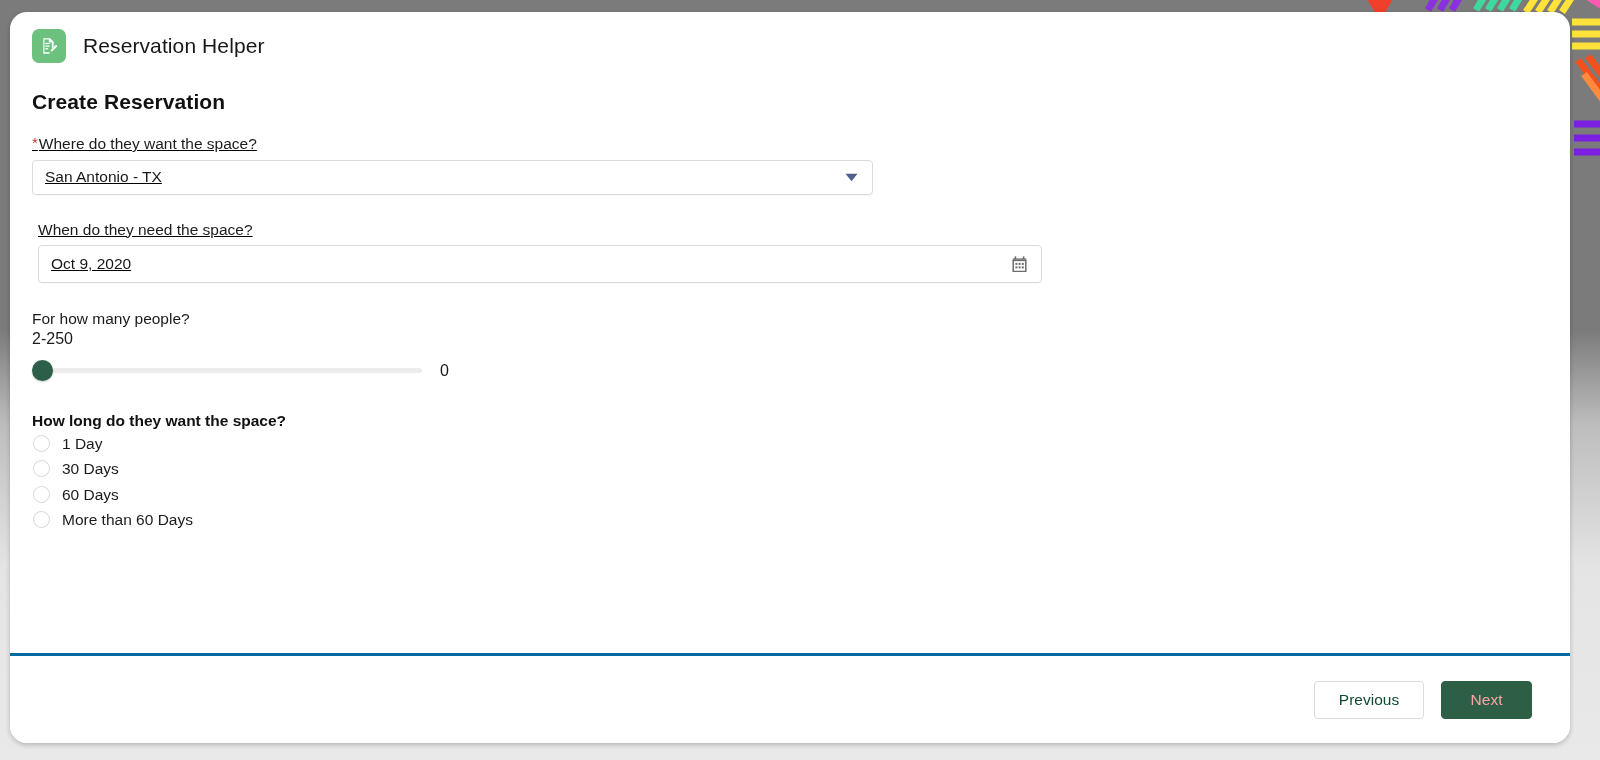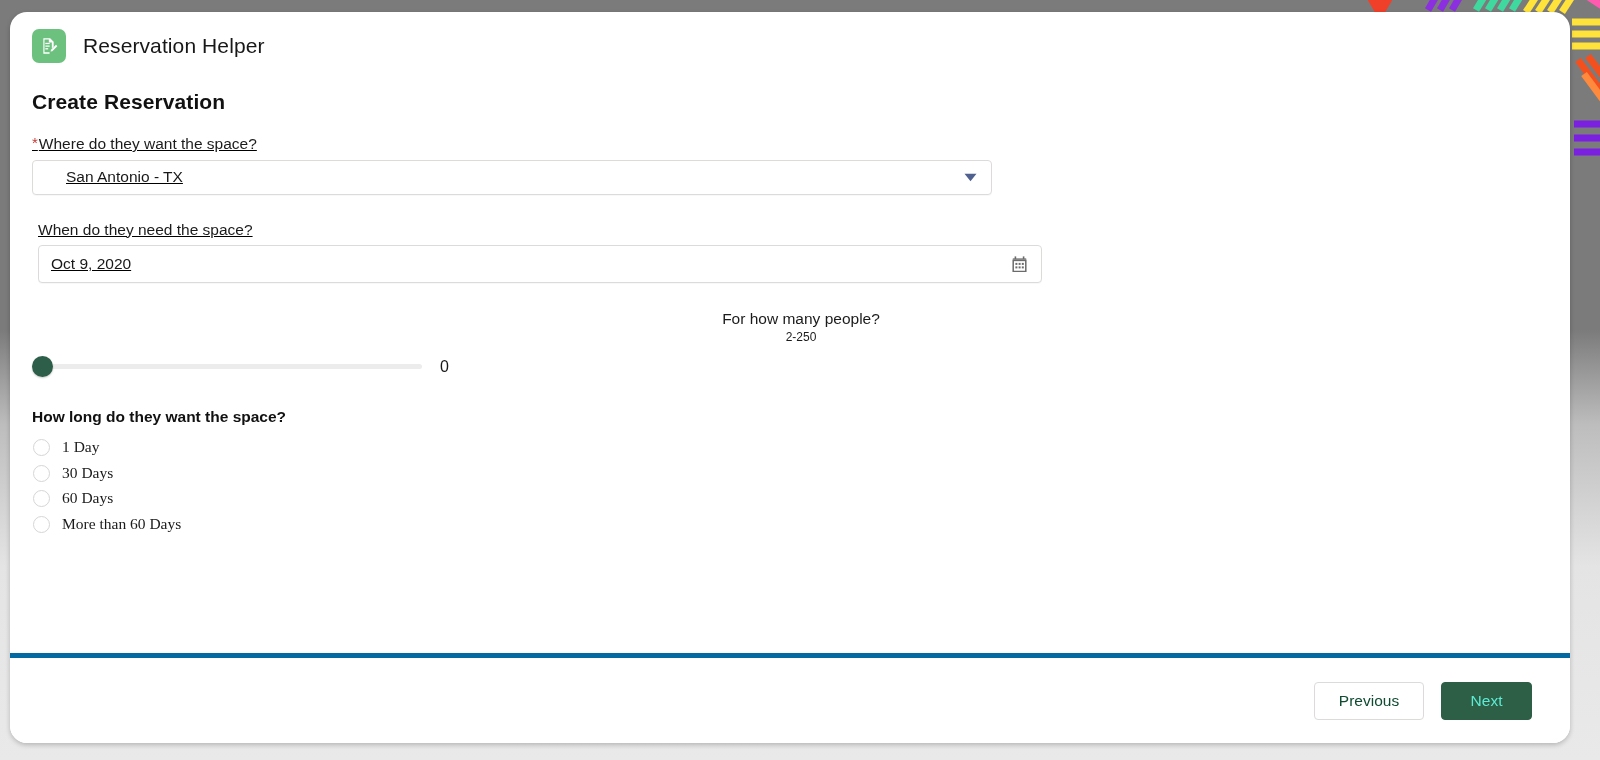--- a/index.html
+++ b/index.html
@@ -102,31 +102,30 @@
     color: #c23934;
     font-size: 15px;
     vertical-align: top;
     line-height: 1;
     margin-right: 1px;
   }
 
   .field-block { margin-top: 25px; text-decoration: underline; }
 
   .select-box {
-    width: 960px;
+    width: 841px;
     height: 35px;
     border: 1px solid #dddbda;
     border-radius: 4px;
     background: #fff;
     display: flex;
     align-items: center;
     justify-content: space-between;
     box-sizing: border-box;
     box-shadow: 0 1px 1px rgba(0,0,0,.03);
-    padding-left: 21px;
   }
   .select-value {
     font-size: 15.5px;
     color: #181818;
     padding-left: 12px;
   }
   .select-arrow { padding-right: 14px; display: flex; align-items: center; }
 
   .date-wrap { margin-left: 6px; }
   .date-box {
@@ -142,23 +141,23 @@
     box-shadow: 0 1px 1px rgba(0,0,0,.03);
   }
   .date-value {
     font-size: 15.5px;
     color: #181818;
     padding-left: 12px;
   }
   .date-icon { padding-right: 14px; display: flex; align-items: center; }
 
   
-  #slider-block { margin-top: 27px; text-align: center; }
+  #slider-block { margin-top: 27px; }
   #slider-range {
-    font-size: 12px;
+    font-size: 16px;
     color: #1b1b1b;
     margin-top: 1px;
   }
   #slider-row {
     display: flex;
     align-items: center;
     margin-top: 12px;
   }
   #slider-track-wrap {
     position: relative;
@@ -194,24 +193,23 @@
   
   #radio-block { margin-top: 30px; }
   #radio-legend {
     font-size: 15.5px;
     font-weight: bold;
     color: #111;
     margin-bottom: 5px;
   }
   .radio-row {
     display: flex;
-    align-items: flex-end;
+    align-items: flex-start;
     height: 25.5px;
     cursor: pointer;
-    font-family: Liberation Serif, serif;
   }
   .radio-mark {
     width: 17px;
     height: 17px;
     border-radius: 50%;
     border: 1px solid #d6d6d6;
     background: #fff;
     box-sizing: border-box;
     display: flex;
     align-items: center;
@@ -232,21 +230,21 @@
     margin-left: 12px;
   }
 
   
   #card-footer {
     position: absolute;
     left: 0;
     right: 0;
     top: 641px;
     height: 90px;
-    border-top: 5px solid #0369a1;
+    border-top: 3px solid #0369a1;
     background: #fff;
     display: flex;
     align-items: center;
     justify-content: flex-end;
     padding-right: 38px;
     box-sizing: border-box;
   }
   .btn {
     font-family: "Liberation Sans", sans-serif;
     font-size: 15.5px;
@@ -262,21 +260,21 @@
     width: 110px;
     background: #fff;
     border: 1px solid #dddbda;
     color: #0f4a31;
     margin-right: 17px;
   }
   #btn-next {
     width: 91px;
     background: #2c5f45;
     border: 1px solid #2c5f45;
-    color: #5eead4;
+    color: #fca5a5;
   }
 </style>
 </head>
 <body>
 
 <div id="bg-wrap">
   <div id="bg-fade"></div>
   <svg id="bg-stripes" viewBox="0 0 260 340" preserveAspectRatio="none">
     <defs>
       <clipPath id="clipStripes">

